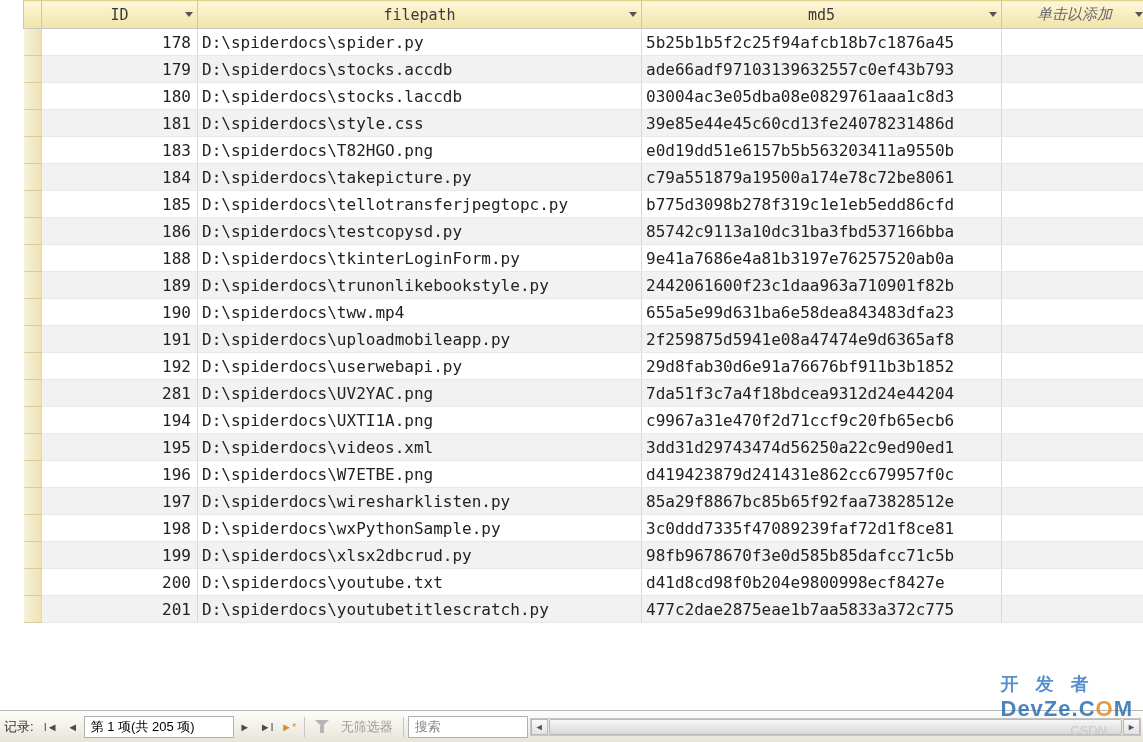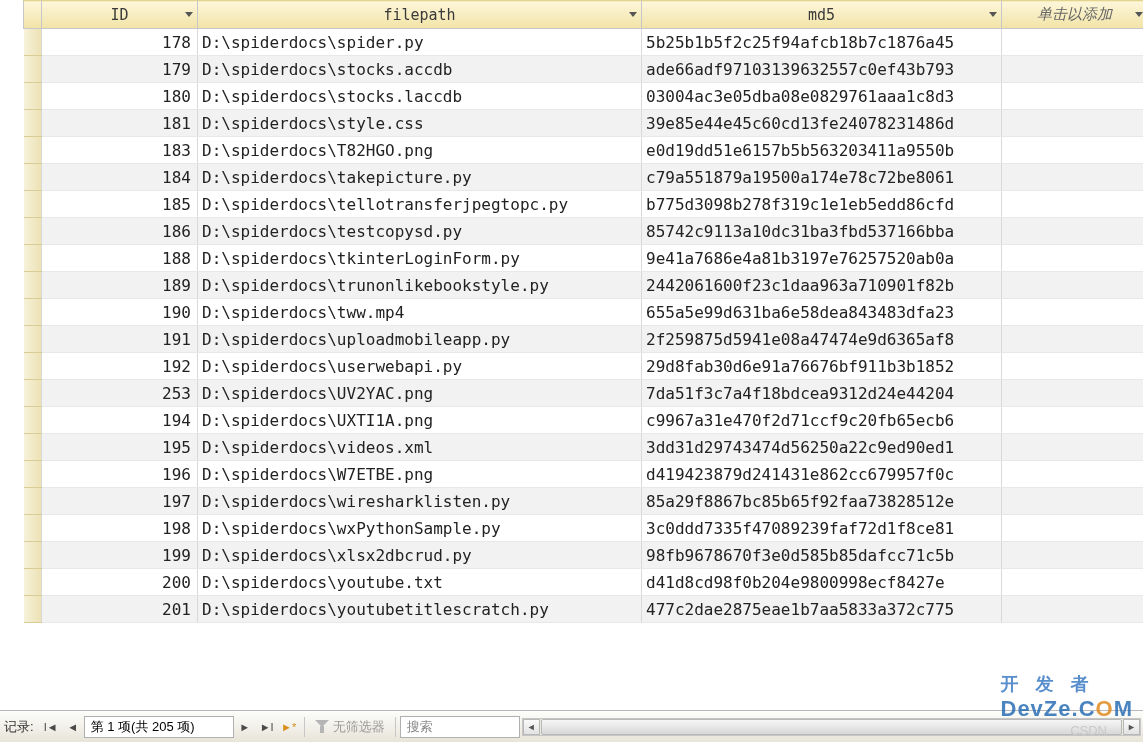--- a/index.html
+++ b/index.html
@@ -100,21 +100,21 @@
 .rec-input {
   border: 1px solid #b0b0b0;
   background: #fff;
   padding: 2px 6px;
   font-size: 13px;
   width: 150px;
   height: 22px;
 }
 .sep { width: 1px; height: 20px; background: #c6c6c6; margin: 0 4px; }
 .filter-box {
-  display: flex; align-items: center; gap: 4px;
+  display: flex; align-items: center; gap: 12px;
   color: #9a9a9a; padding: 0 6px;
 }
 .filter-icon {
   width: 14px; height: 14px;
   position: relative;
 }
 .filter-icon::before {
   content:"";
   position:absolute; top:0; left:0;
   border-left: 7px solid transparent;
@@ -315,21 +315,21 @@
         <tr>
           <td class="row-sel"></td>
           <td class="data-cell id-cell">192</td>
           <td class="data-cell">D:\spiderdocs\userwebapi.py</td>
           <td class="data-cell">29d8fab30d6e91a76676bf911b3b1852</td>
           <td class="data-cell"></td>
           <td class="scroll-cell"></td>
         </tr>
         <tr>
           <td class="row-sel"></td>
-          <td class="data-cell id-cell">253</td>
+          <td class="data-cell id-cell">281</td>
           <td class="data-cell">D:\spiderdocs\UV2YAC.png</td>
           <td class="data-cell">7da51f3c7a4f18bdcea9312d24e44204</td>
           <td class="data-cell"></td>
           <td class="scroll-cell"></td>
         </tr>
         <tr>
           <td class="row-sel"></td>
           <td class="data-cell id-cell">194</td>
           <td class="data-cell">D:\spiderdocs\UXTI1A.png</td>
           <td class="data-cell">c9967a31e470f2d71ccf9c20fb65ecb6</td>

